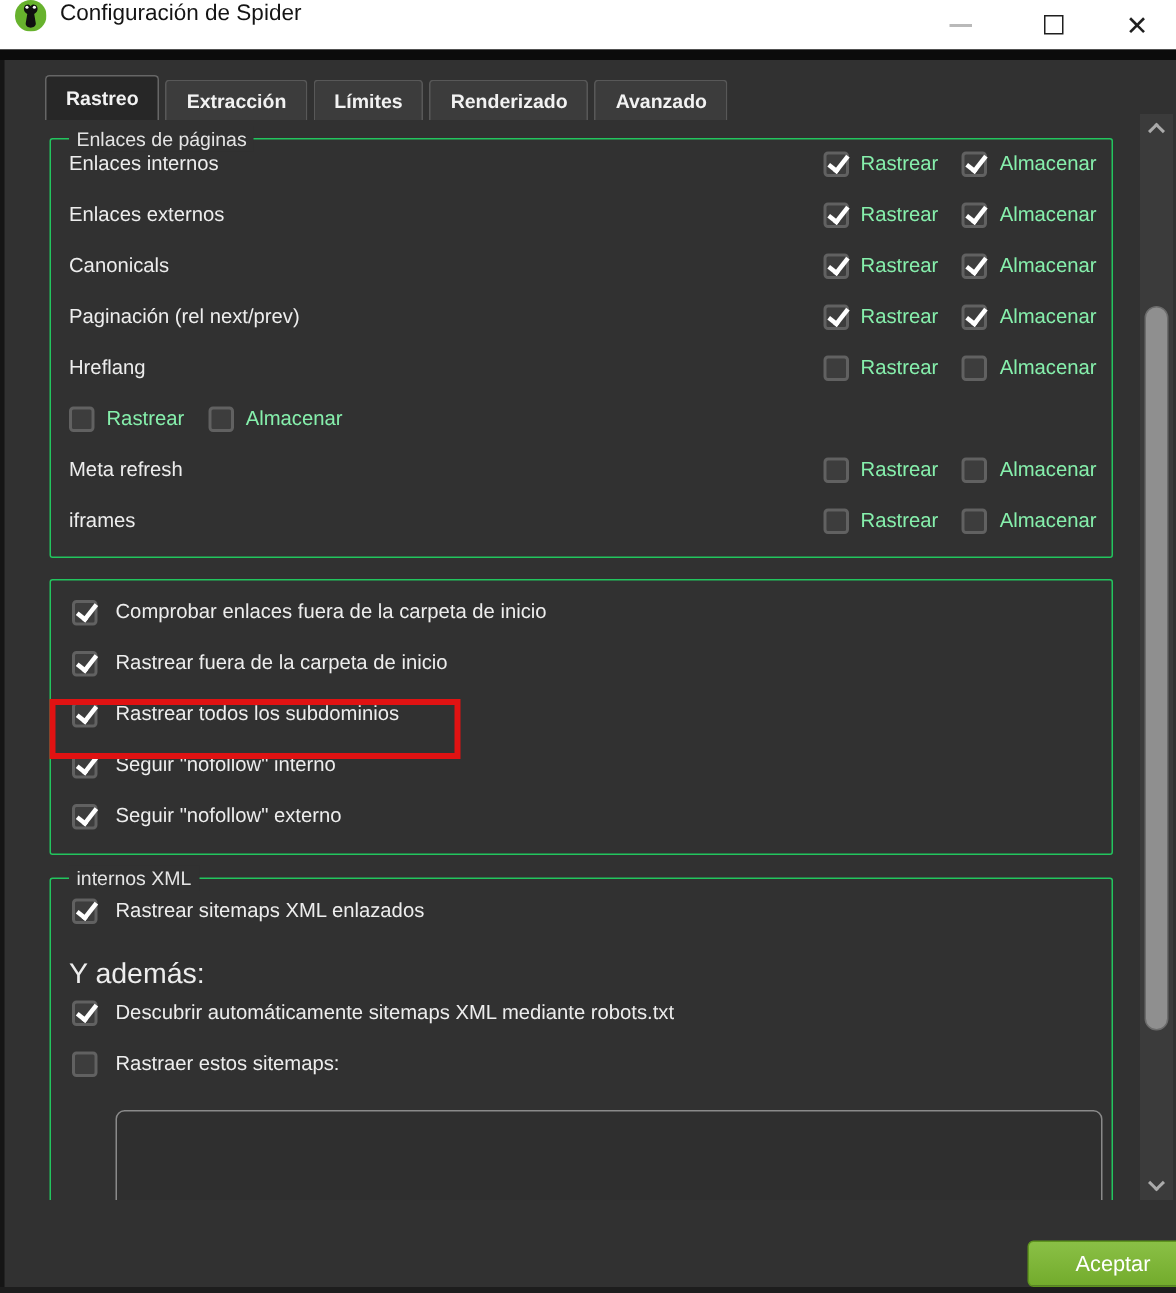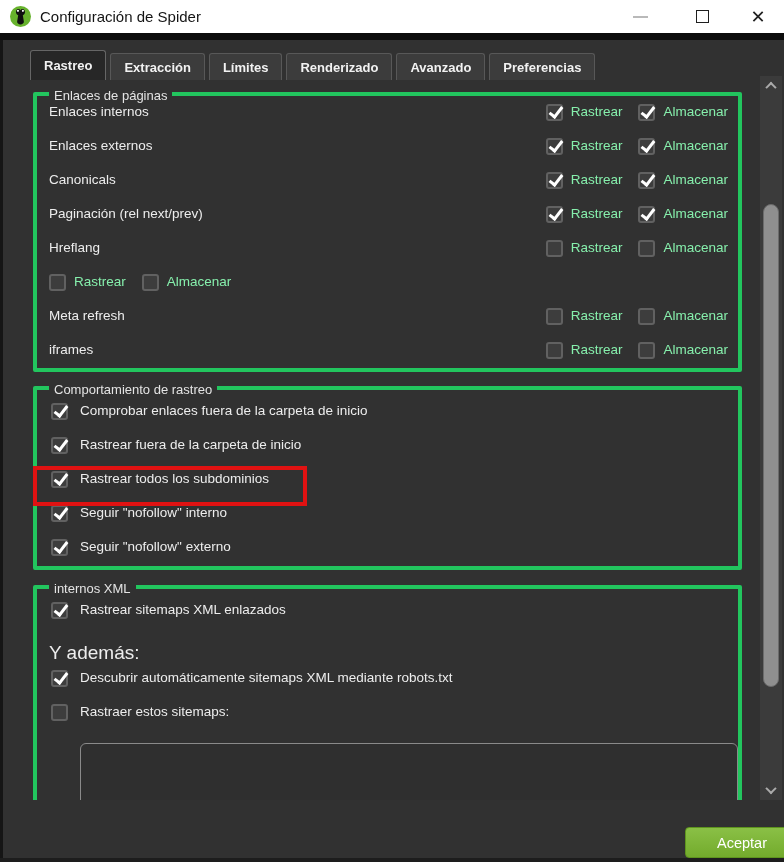--- a/index.html
+++ b/index.html
@@ -7,21 +7,21 @@
   body { font-family:"Liberation Sans", sans-serif; }
 
   .window {
     position:relative; width:784px; height:862px;
     background:#313131; overflow:hidden;
   }
 
   
   .titlebar {
     position:absolute; top:0; left:0; width:784px; height:33px;
-    background:#ffffff; display:flex; align-items:center;
+    background:#ffffff; display:flex; 
   }
   .titlebar-shadow {
     position:absolute; top:33px; left:0; width:784px; height:7px;
     background:#0c0c0c;
   }
   .win-left-border {
     position:absolute; top:40px; left:0; width:3px; height:822px;
     background:#151515;
   }
   .win-bottom-border {
@@ -50,21 +50,21 @@
   .tab.active { height:30px; background:#272727; border-color:#666; }
 
   
   .dialog-body {
     position:absolute; top:76px; left:3px; width:781px; height:724px;
     overflow:hidden;
   }
 
   .group {
     position:absolute; left:30px; width:709px;
-    border:4px solid #22c55e; border-radius:2px;
+    border:1px solid #22c55e; border-radius:2px;
   }
   .group-legend {
     position:absolute; top:-9px; left:12px; background:#313131;
     padding:0 5px; font-size:13px; color:#e4e4e4; line-height:17px;
   }
   .g1 { top:16px;  height:280px; padding-top:8px;  }
   .g2 { top:310px; height:184px; padding-top:13px; }
   .g3 { top:509px; height:300px; padding-top:13px; }
 
   
@@ -153,21 +153,20 @@
   </div>
   <div class="titlebar-shadow"></div>
   <div class="win-left-border"></div>
 
   <div class="tabbar">
     <div class="tab active">Rastreo</div>
     <div class="tab">Extracción</div>
     <div class="tab">Límites</div>
     <div class="tab">Renderizado</div>
     <div class="tab">Avanzado</div>
-    <div class="tab">Preferencias</div>
   </div>
 
   <div class="dialog-body">
 
     <div class="group g1">
       <span class="group-legend">Enlaces de páginas</span>
 
       <div class="prow">
         <span class="plabel">Enlaces internos</span>
         <span class="cb checked"></span>
@@ -219,21 +218,20 @@
       <div class="prow">
         <span class="plabel">iframes</span>
         <span class="cb"></span>
         <span class="cblabel">Rastrear</span>
         <span class="cb"></span>
         <span class="cblabel last">Almacenar</span>
       </div>
     </div>
 
     <div class="group g2">
-      <span class="group-legend">Comportamiento de rastreo</span>
 
       <div class="citem">
         <span class="cb checked"></span>
         <span class="clabel">Comprobar enlaces fuera de la carpeta de inicio</span>
       </div>
       <div class="citem">
         <span class="cb checked"></span>
         <span class="clabel">Rastrear fuera de la carpeta de inicio</span>
       </div>
       <div class="citem">

